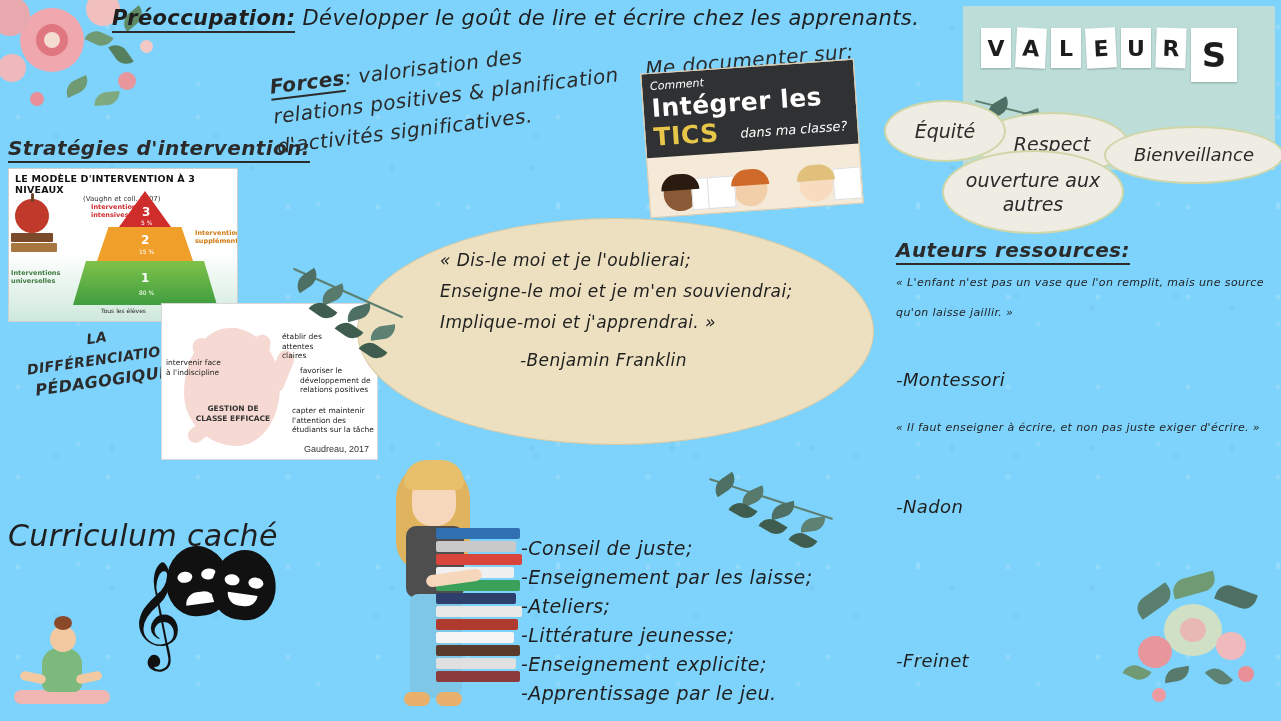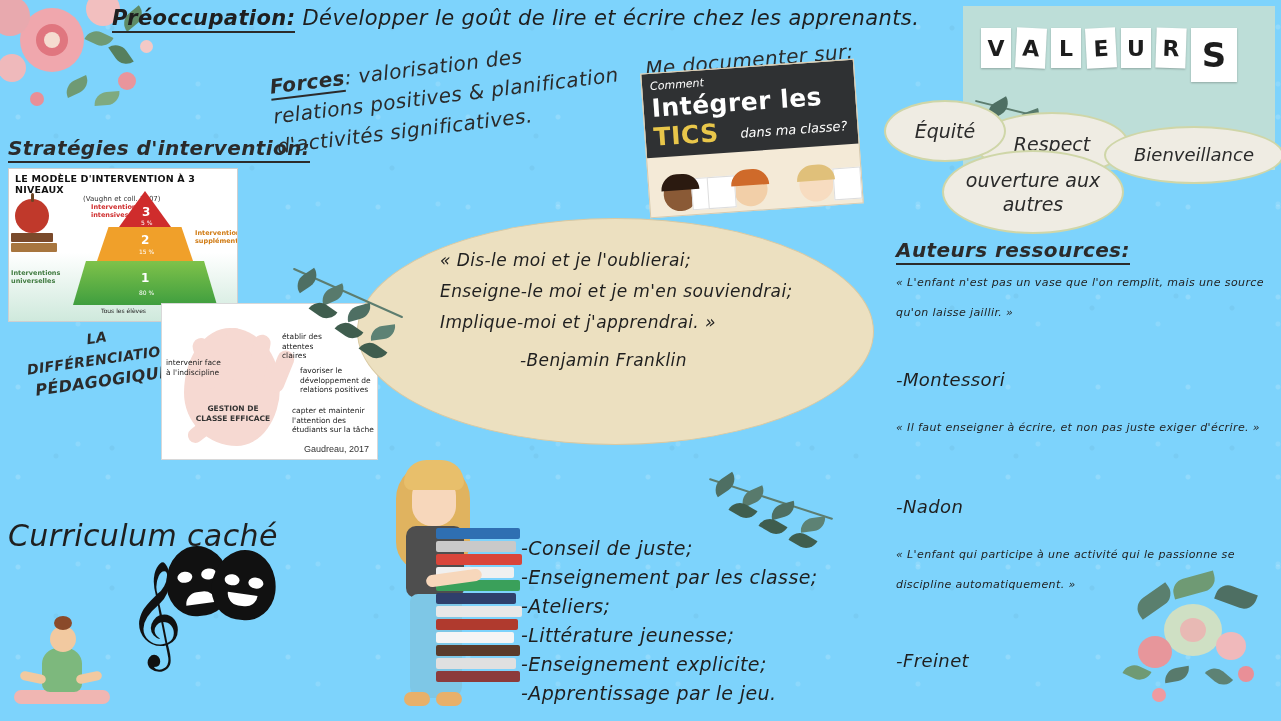--- a/index.html
+++ b/index.html
@@ -496,26 +496,25 @@
   </div>
 
   <div class="abs hand h-underline" id="auteurs-title">Auteurs ressources:</div>
 
   <div class="hand quote-block" id="q1">« L'enfant n'est pas un vase que l'on remplit, mais une source qu'on laisse jaillir. »</div>
   <div class="hand author-name" id="a1">-Montessori</div>
 
   <div class="hand quote-block" id="q2">« Il faut enseigner à écrire, et non pas juste exiger d'écrire. »</div>
   <div class="hand author-name" id="a2">-Nadon</div>
 
-  <div class="hand quote-block" id="q3">« L'enfant qui participe à une activité qui le passionne se discipline automatiquement. »</div>
   <div class="hand author-name" id="a3">-Freinet</div>
 
   <div class="hand" id="methodes-list">
     <div>-Conseil de juste;</div>
-    <div>-Enseignement par les classe;</div>
+    <div>-Enseignement par les laisse;</div>
     <div>-Ateliers;</div>
     <div>-Littérature jeunesse;</div>
     <div>-Enseignement explicite;</div>
     <div>-Apprentissage par le jeu.</div>
   </div>
 
   <div class="abs" id="teacher">
     <div class="hair-back"></div>
     <div class="face"></div>
     <div class="hair-front"></div>

